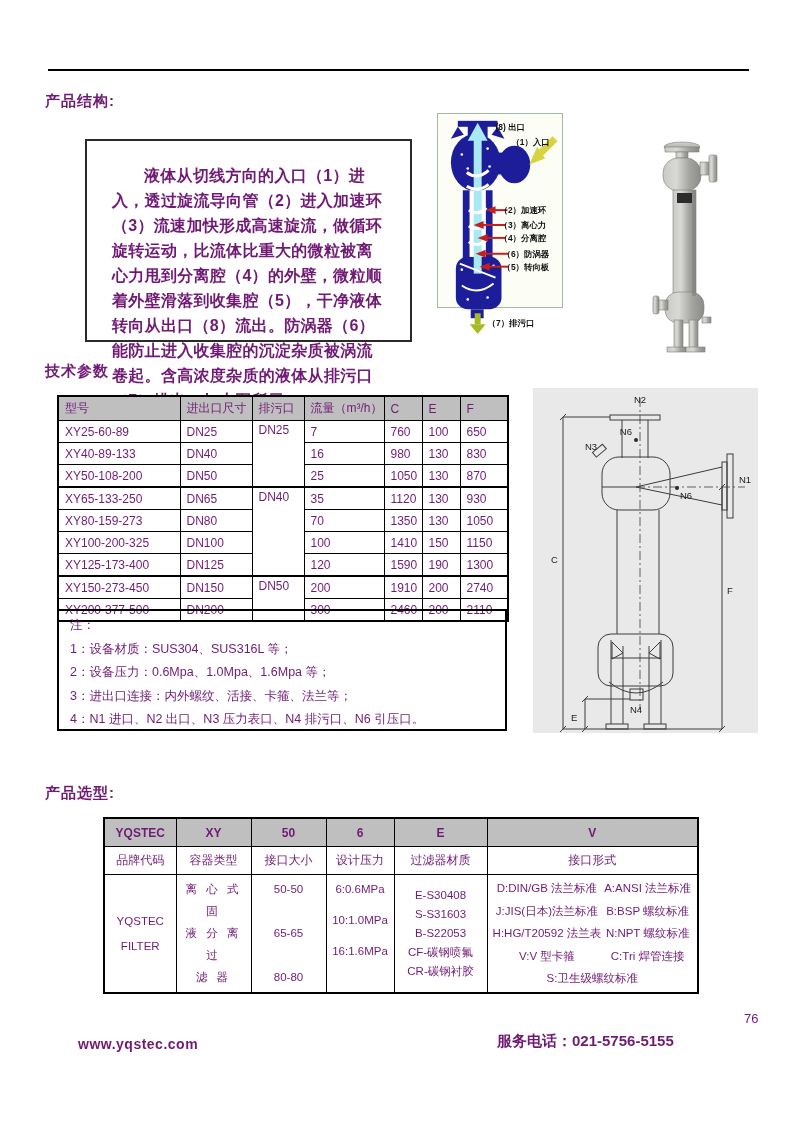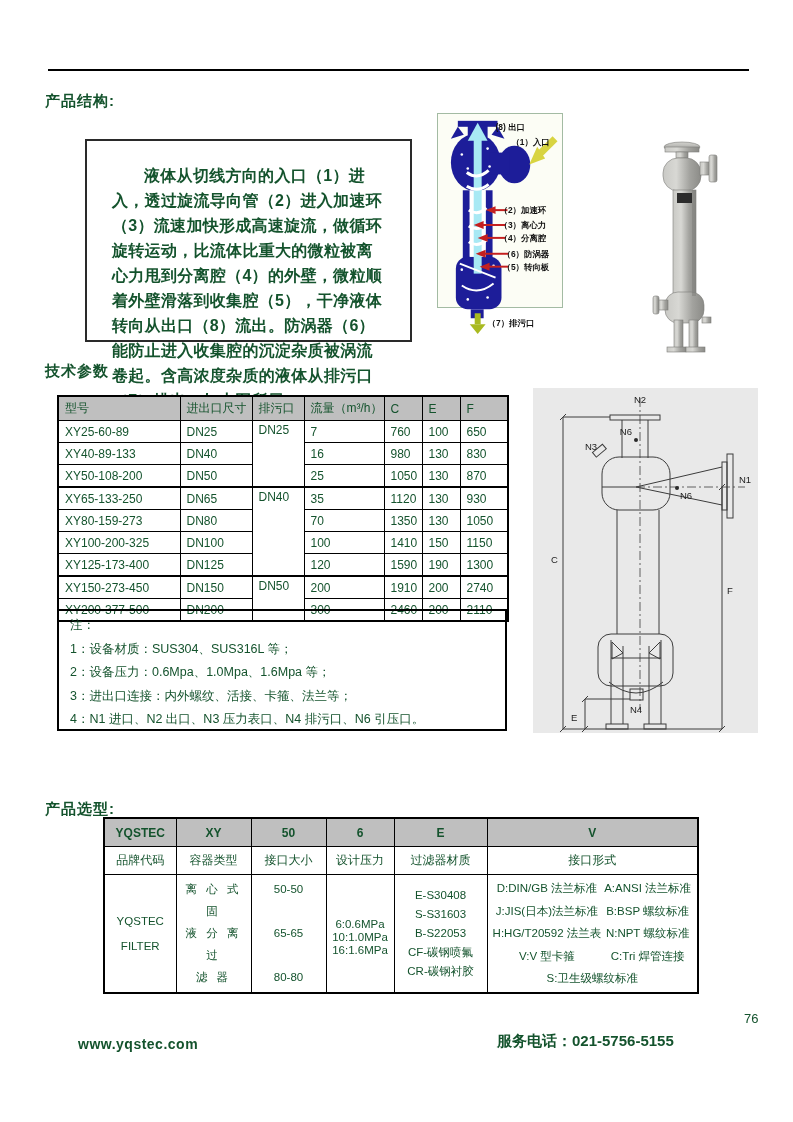--- a/index.html
+++ b/index.html
@@ -1,22 +1,22 @@
 <!DOCTYPE html>
 <html><head>
 <meta charset="utf-8">
 <style>
   html,body{margin:0;padding:0;background:#fff;}
   .page{position:relative;width:793px;height:1122px;background:#fff;overflow:hidden;
-        font-family:"Liberation Sans","DejaVu Sans",sans-serif;color:#14532d;}
+        font-family:"Liberation Sans","DejaVu Sans",sans-serif;color:#701a75;}
   .top-rule{position:absolute;left:48px;top:69px;width:701px;height:2px;background:#000;}
   .heading{position:absolute;left:45px;margin:0;font-size:15px;font-weight:bold;letter-spacing:1px;}
   .h-structure{top:92px;}
   .h-params{top:362px;}
-  .h-selection{top:800px;}
+  .h-selection{top:784px;}
 
   .desc-box{position:absolute;left:85px;top:139px;width:327px;height:203px;border:2px solid #2a2a2a;
             box-sizing:border-box;padding:6px 9px 0 9px;}
   .desc-box p{margin:16px;font-size:16px;line-height:25px;font-weight:600;text-indent:2em;letter-spacing:.3px;}
 
   .blue-diagram{position:absolute;left:437px;top:113px;width:126px;height:195px;background:#fcfdf5;
                 border:1px solid #a3bba3;box-sizing:border-box;}
   .photo-wrap{position:absolute;left:648px;top:120px;width:114px;height:248px;}
 
   table{border-collapse:collapse;table-layout:fixed;}
@@ -32,22 +32,22 @@
   .drawing-wrap{position:absolute;left:533px;top:388px;width:225px;height:345px;background:#e9e9e9;}
 
   .sel-table{position:absolute;left:103px;top:817px;width:594px;font-size:12px;text-align:center;border:2px solid #000;}
   .sel-table th,.sel-table td{border:1px solid #000;padding:0;}
   .sel-table .code-row th{background:#bfbfbf;height:27px;font-weight:bold;font-size:12px;}
   .sel-table .label-row td{height:27px;}
   .sel-table .body-row td{height:103px;vertical-align:middle;font-size:11.5px;}
   .stack{display:flex;flex-direction:column;justify-content:space-evenly;height:100%;gap:24px;}
   .stack-tight{display:flex;flex-direction:column;justify-content:center;height:100%;gap:13px;}
   .stack-mid{display:flex;flex-direction:column;justify-content:center;height:100%;line-height:22px;letter-spacing:3px;}
-  .stack-press{display:flex;flex-direction:column;justify-content:center;height:100%;box-sizing:border-box;
-               padding-top:8px;gap:1px;}
+  .stack-press{display:flex;flex-direction:column;justify-content:flex-start;height:100%;box-sizing:border-box;
+               padding-top:8px;gap:19px;}
   .stack-mat{display:flex;flex-direction:column;justify-content:center;height:100%;line-height:19px;}
   .conn-grid{display:grid;grid-template-columns:55% 45%;line-height:22.5px;padding:2px 4px;}
   .conn-full{grid-column:1/3;}
 
   .site{position:absolute;left:78px;top:1036px;font-size:14px;font-weight:bold;letter-spacing:.5px;}
   .phone{position:absolute;left:497px;top:1032px;font-size:15px;font-weight:bold;}
   .pageno{position:absolute;left:744px;top:1011px;font-size:13px;}
   svg{display:block;}
   svg text{font-family:"Liberation Sans","DejaVu Sans",sans-serif;}
 </style>

